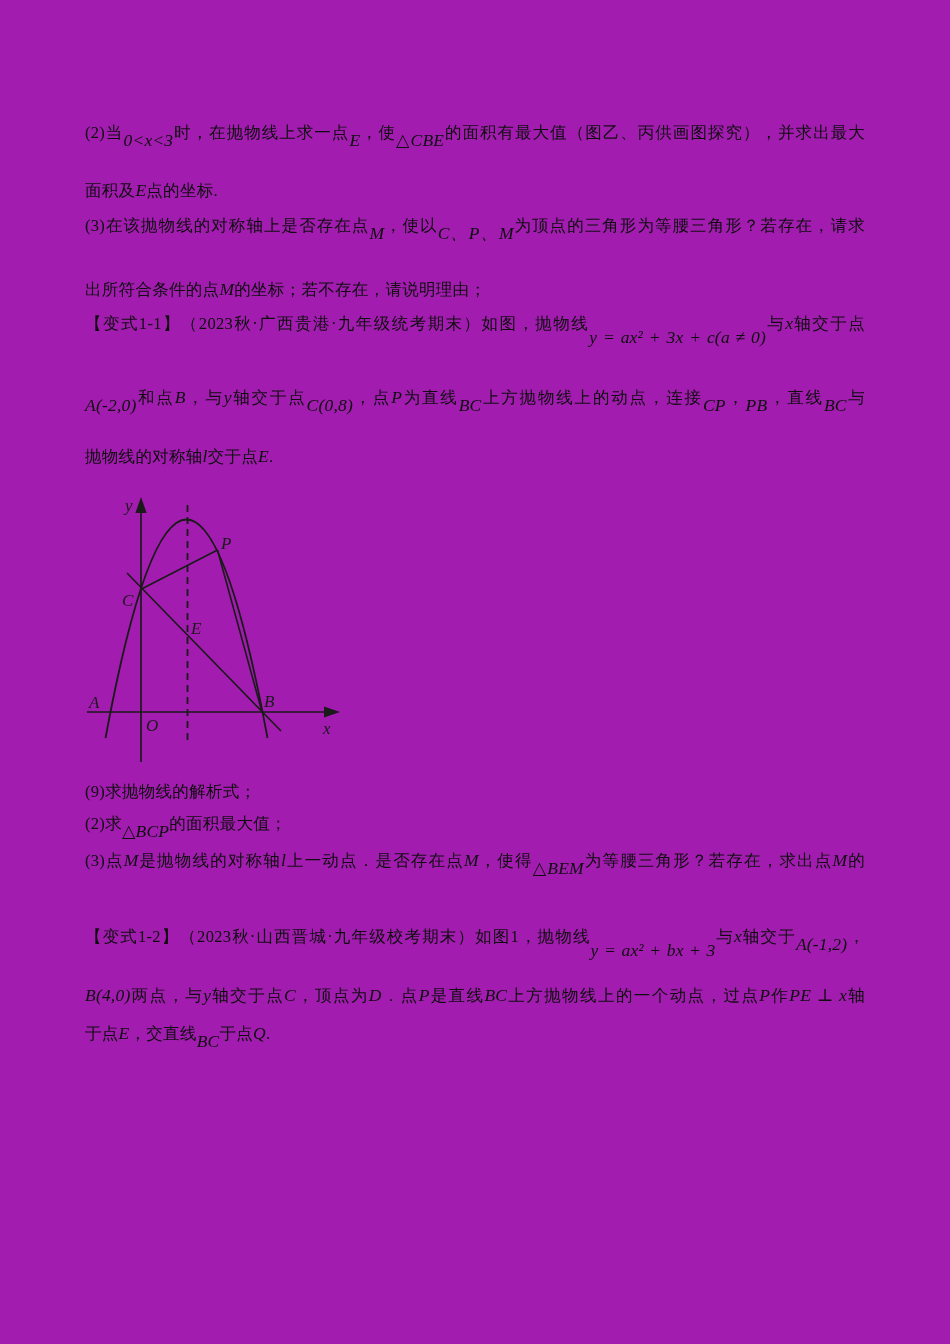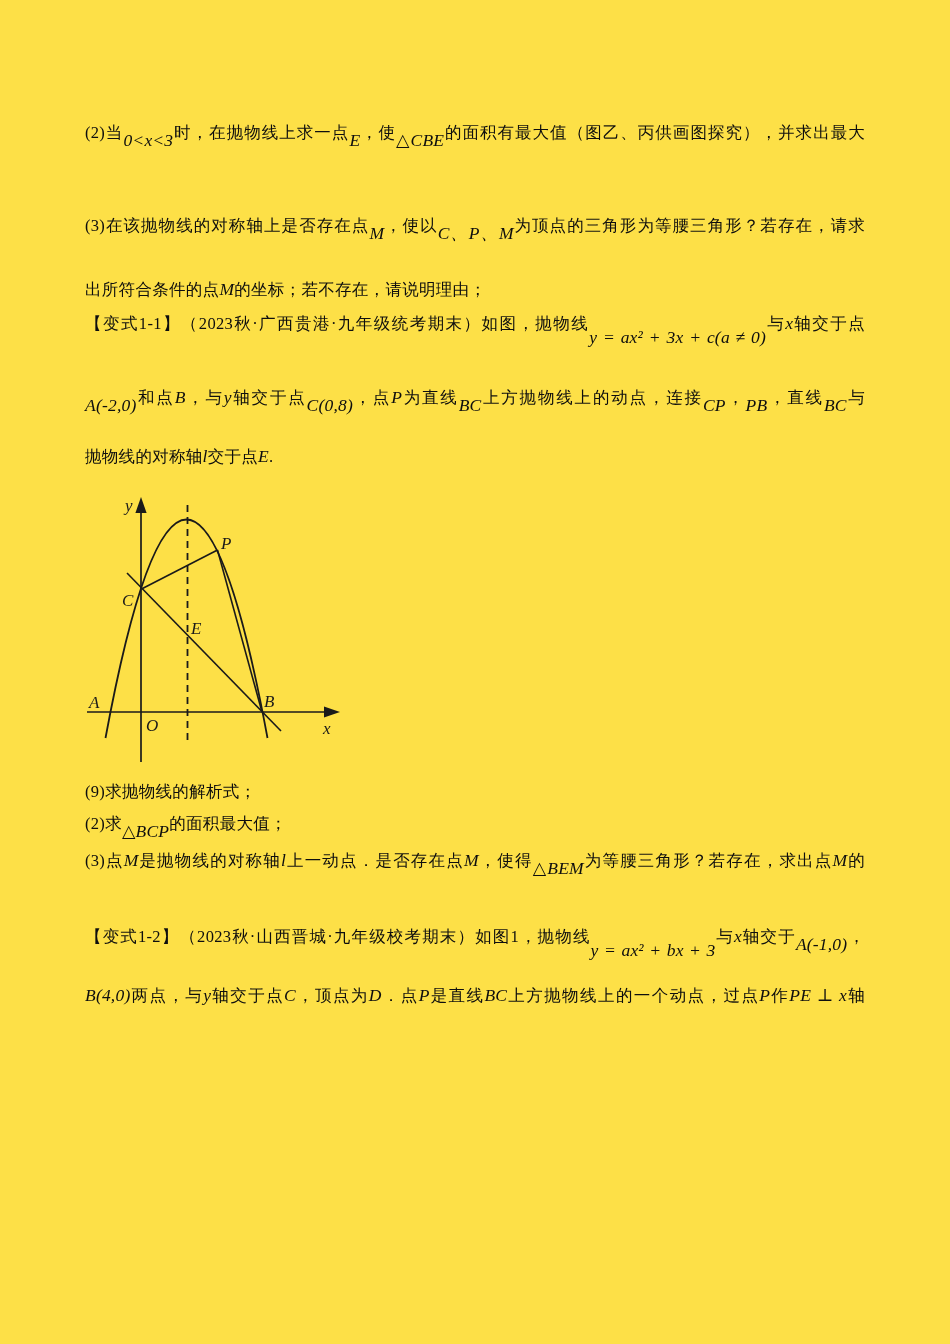--- a/index.html
+++ b/index.html
@@ -1,19 +1,19 @@
 <!DOCTYPE html>
 <html><head>
 <meta charset="utf-8">
 <style>
   html,body{margin:0;padding:0;background:#ffffff;}
   #page{
     position:relative;
     width:950px;height:1344px;
-    background:#fde047;
+    background:#a21caf;
     font-family:"Liberation Serif","DejaVu Serif",serif;
     color:#0e0e0e;
     overflow:hidden;
   }
   .line{
     position:absolute;
     left:85px;width:780px;
     margin:0;padding:0;
     font-size:16.5px;line-height:1.05;
     letter-spacing:0.3px;
@@ -39,20 +39,21 @@
     font-style:italic; font-size:17px; fill:#1a1a1a;
     stroke:none;
   }
 </style>
 </head>
 <body>
 
 <div id="page">
 
   <p class="line jf" style="top:124px"><span class="t">(2)当</span><span class="m drop">0&lt;x&lt;3</span><span class="t">时，在抛物线上求一点</span><span class="m drop">E</span><span class="t">，使</span><span class="m drop">△CBE</span><span class="t">的面积有最大值（图乙、丙供画图探究），并求出最大</span></p>
+  <p class="line" style="top:181px"><span class="t">面积及</span><span class="m">E</span><span class="t">点的坐标.</span></p>
   <p class="line jf" style="top:217px"><span class="t">(3)在该抛物线的对称轴上是否存在点</span><span class="m drop">M</span><span class="t">，使以</span><span class="m drop">C、P、M</span><span class="t">为顶点的三角形为等腰三角形？若存在，请求</span></p>
   <p class="line" style="top:280px"><span class="t">出所符合条件的点</span><span class="m">M</span><span class="t">的坐标；若不存在，请说明理由；</span></p>
   <p class="line jf" style="top:314px"><span class="t">【变式1-1】（2023秋·广西贵港·九年级统考期末）如图，抛物线</span><span class="m drop2">y = ax² + 3x + c(a ≠ 0)</span><span class="t">与</span><span class="m">x</span><span class="t">轴交于点</span></p>
   <p class="line jf" style="top:388px"><span class="m drop">A(-2,0)</span><span class="t">和点</span><span class="m">B</span><span class="t">，与</span><span class="m">y</span><span class="t">轴交于点</span><span class="m drop">C(0,8)</span><span class="t">，点</span><span class="m">P</span><span class="t">为直线</span><span class="m drop">BC</span><span class="t">上方抛物线上的动点，连接</span><span class="m drop">CP</span><span class="t">，</span><span class="m drop">PB</span><span class="t">，直线</span><span class="m drop">BC</span><span class="t">与</span></p>
   <p class="line" style="top:447px"><span class="t">抛物线的对称轴</span><span class="m">l</span><span class="t">交于点</span><span class="m">E</span><span class="t">.</span></p>
 
   <svg id="figure-svg" viewBox="78 492 270 278">
 
     <line x1="87" y1="712" x2="326" y2="712" stroke-width="1.7"></line>
     <polygon points="340,712 324,706.4 324,717.6"></polygon>
@@ -75,16 +76,17 @@
     <text x="89" y="708">A</text>
     <text x="264" y="707">B</text>
     <text x="122" y="606">C</text>
     <text x="191" y="634">E</text>
     <text x="221" y="549">P</text>
   </svg>
 
   <p class="line" style="top:783px"><span class="t">(9)求抛物线的解析式；</span></p>
   <p class="line" style="top:815px"><span class="t">(2)求</span><span class="m drop">△BCP</span><span class="t">的面积最大值；</span></p>
   <p class="line jf" style="top:851px"><span class="t">(3)点</span><span class="m">M</span><span class="t">是抛物线的对称轴</span><span class="m">l</span><span class="t">上一动点．是否存在点</span><span class="m">M</span><span class="t">，使得</span><span class="m drop">△BEM</span><span class="t">为等腰三角形？若存在，求出点</span><span class="m">M</span><span class="t">的</span></p>
-  <p class="line jf" style="top:927px"><span class="t">【变式1-2】（2023秋·山西晋城·九年级校考期末）如图1，抛物线</span><span class="m drop2">y = ax² + bx + 3</span><span class="t">与</span><span class="m">x</span><span class="t">轴交于</span><span class="m drop">A(-1,0)</span><span class="t">，</span></p>
+  <p class="line jf" style="top:927px"><span class="t">【变式1-2】（2023秋·山西晋城·九年级校考期末）如图1，抛物线</span><span class="m drop2">y = ax² + bx + 3</span><span class="t">与</span><span class="m">x</span><span class="t">轴交于</span><span class="m drop">A(-1,2)</span><span class="t">，</span></p>
   <p class="line jf" style="top:986px"><span class="m">B(4,0)</span><span class="t">两点，与</span><span class="m">y</span><span class="t">轴交于点</span><span class="m">C</span><span class="t">，顶点为</span><span class="m">D</span><span class="t">．点</span><span class="m">P</span><span class="t">是直线</span><span class="m">BC</span><span class="t">上方抛物线上的一个动点，过点</span><span class="m">P</span><span class="t">作</span><span class="m">PE ⊥ x</span><span class="t">轴</span></p>
+  <p class="line" style="top:1024px"><span class="t">于点</span><span class="m">E</span><span class="t">，交直线</span><span class="m drop">BC</span><span class="t">于点</span><span class="m">Q</span><span class="t">.</span></p>
 
 </div>
 
 </body></html>

